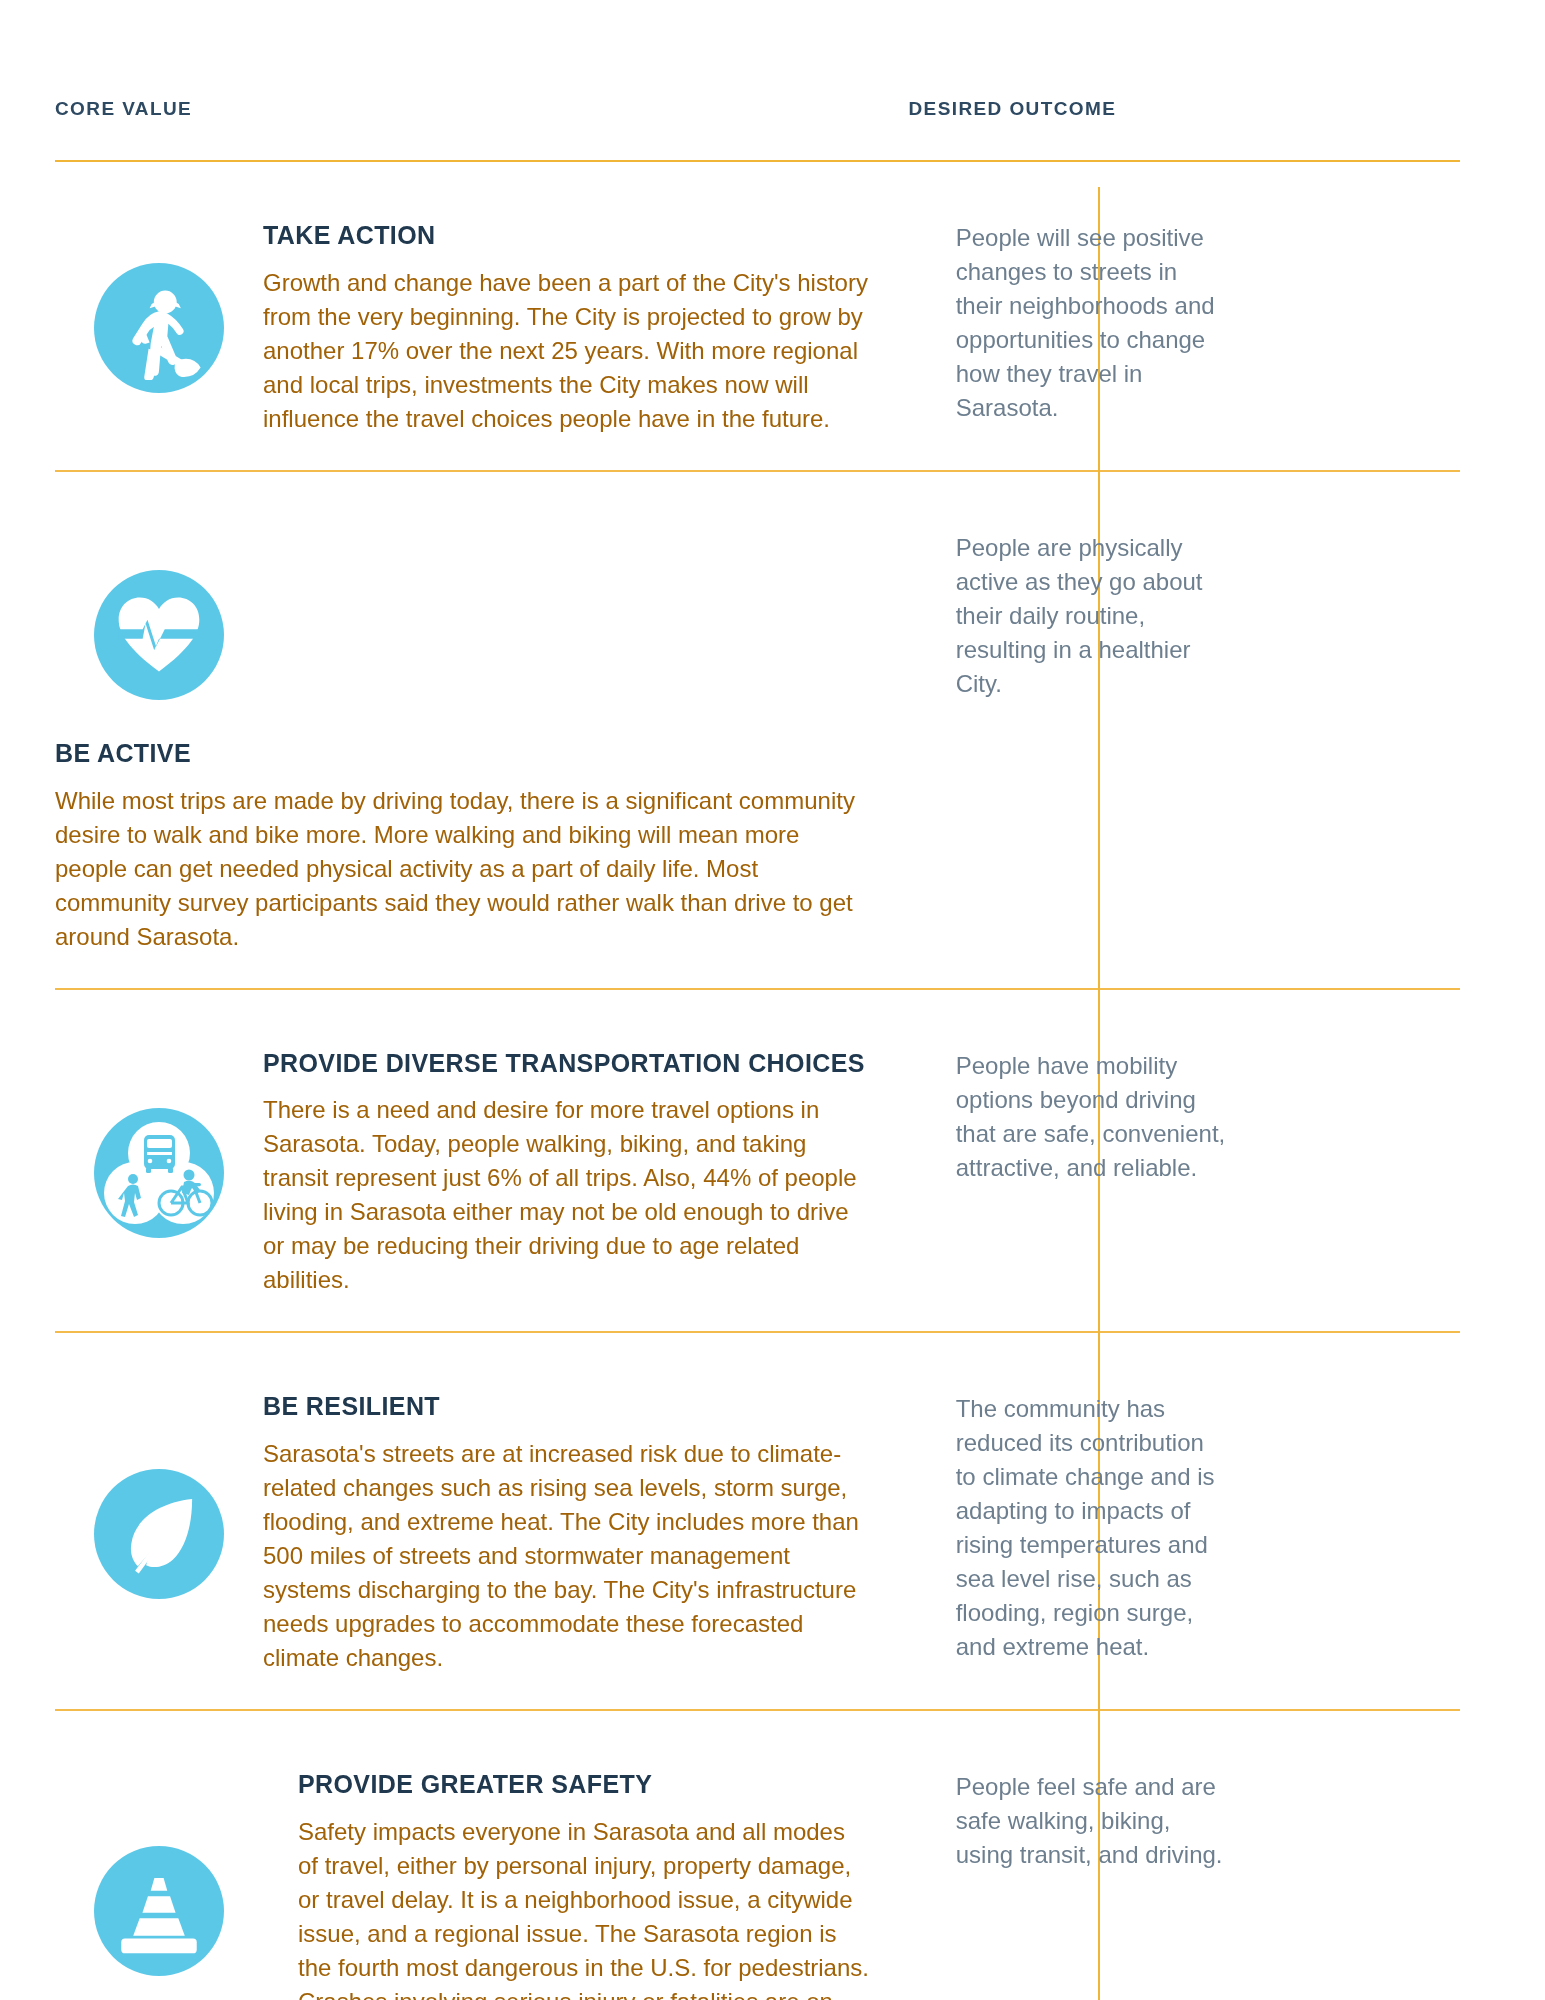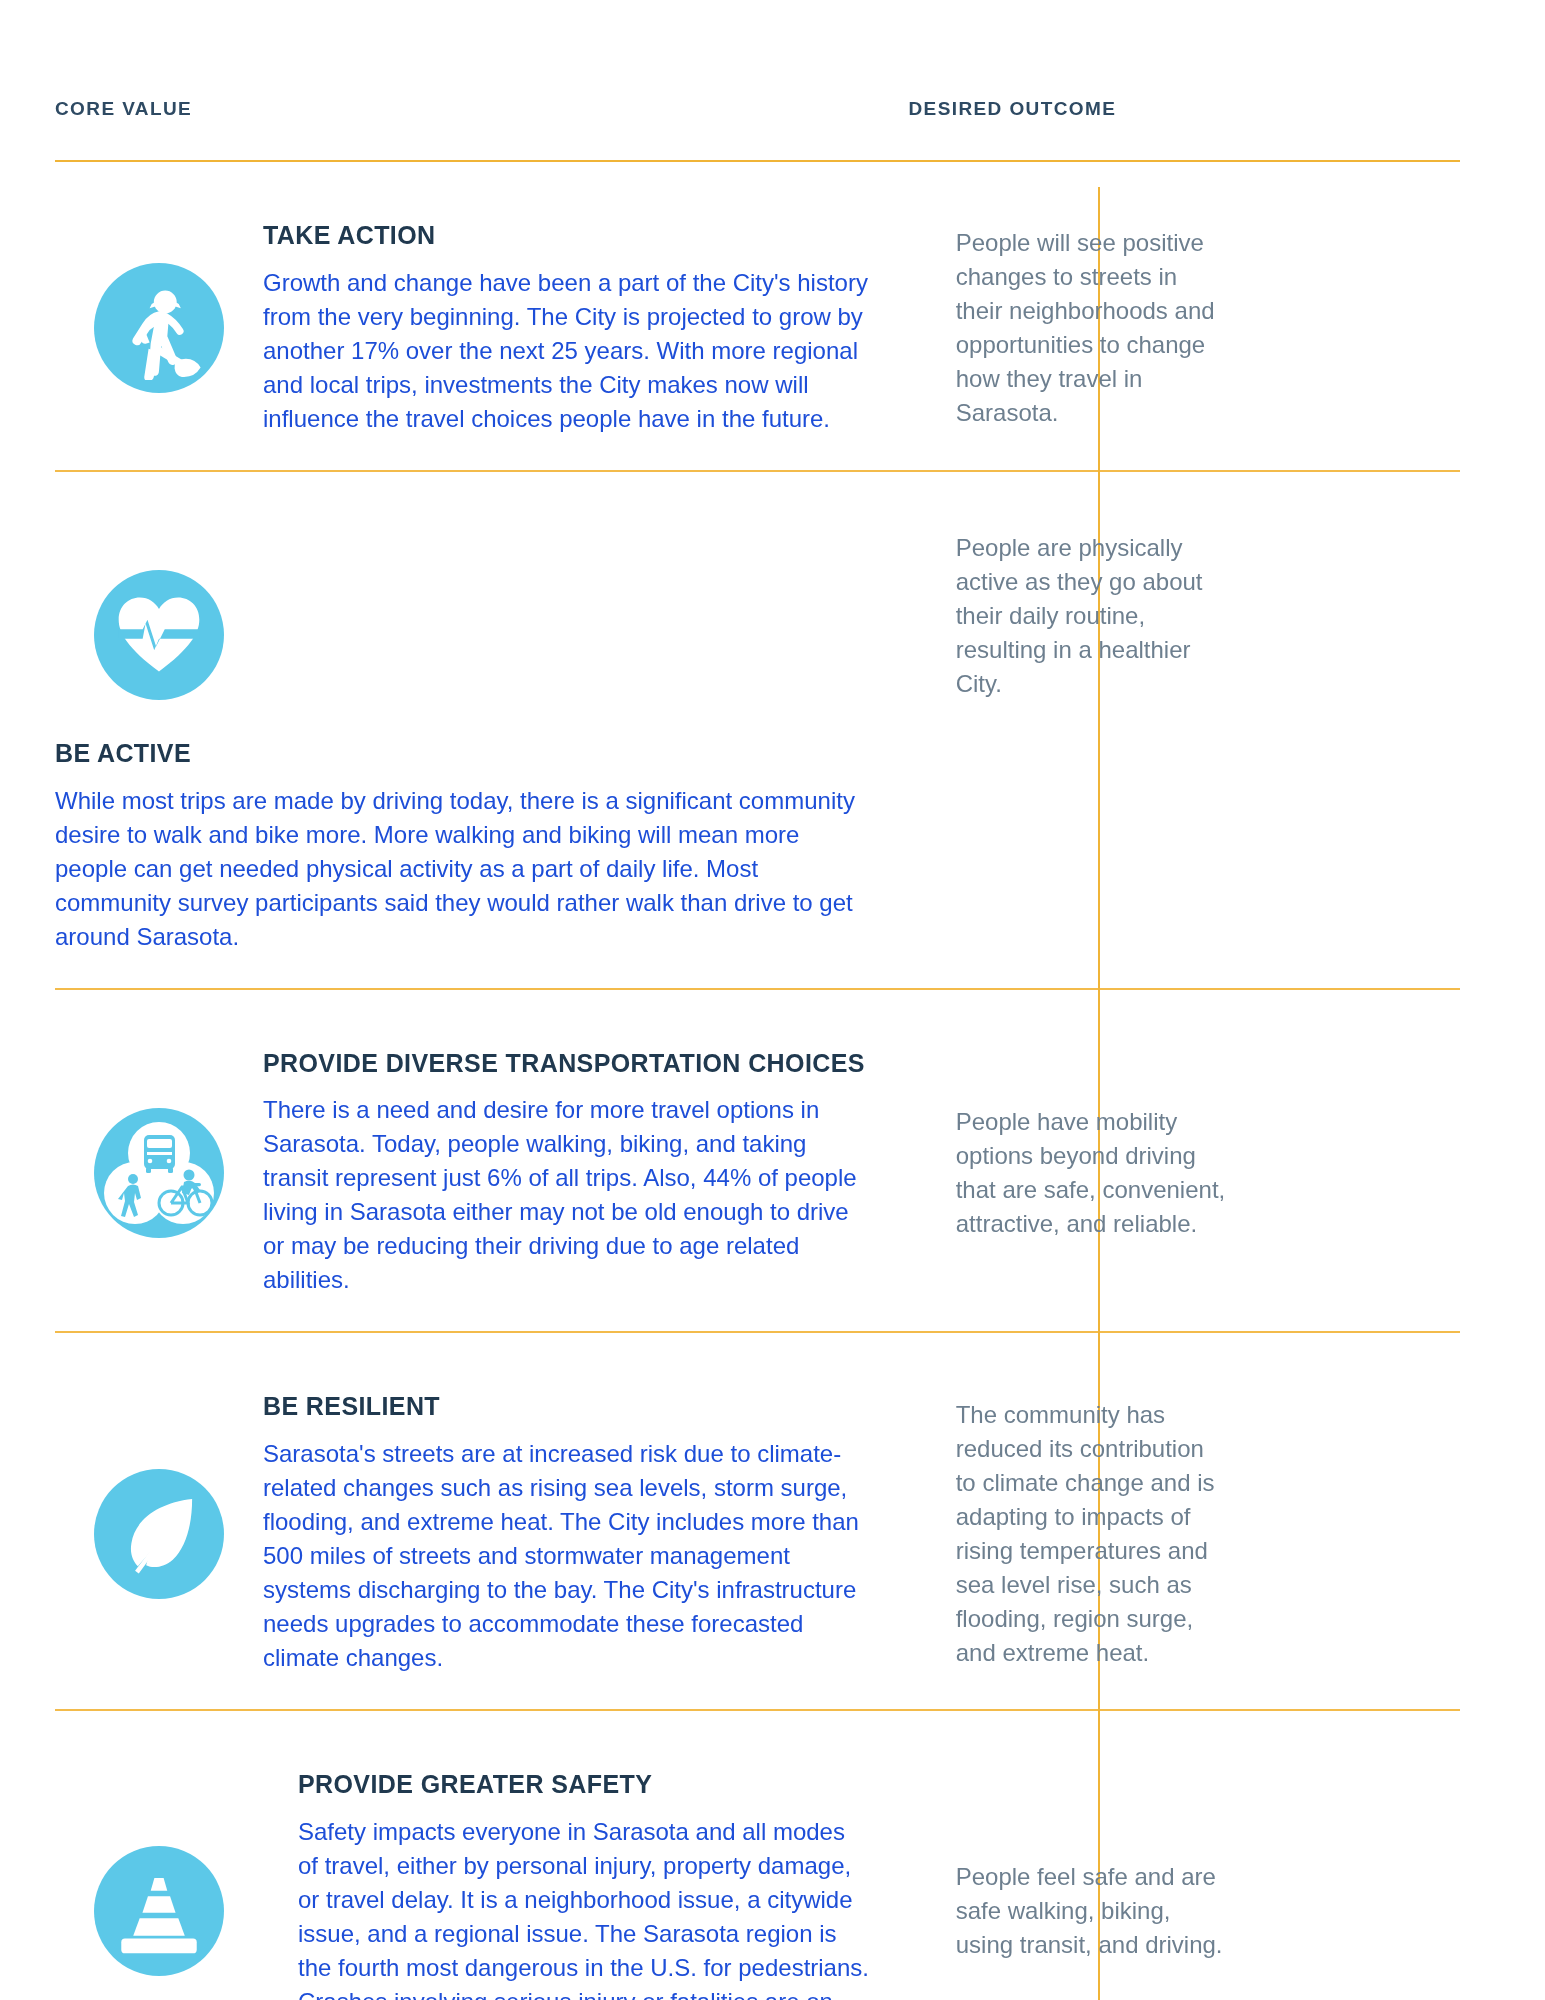--- a/index.html
+++ b/index.html
@@ -106,31 +106,30 @@
     color: #20394f;
     margin: 0 0 16px 0;
     line-height: 1.15;
     text-transform: uppercase;
     font-family: "Liberation Sans", sans-serif;
   }
 
   .core-body {
     font-size: 24px;
     line-height: 34px;
-    color: #1d4ed8;
+    color: #a16207;
     margin: 0;
     font-family: "Liberation Sans", sans-serif;
   }
 
   .cell-outcome {
     width: 362px;
     box-sizing: border-box;
     padding: 34px 10px 34px 26px;
     display: flex;
-    align-items: center;
   }
 
   .outcome-body {
     font-size: 24px;
     line-height: 34px;
     color: #6d7f8f;
     margin: 0;
     font-family: "Liberation Sans", sans-serif;
   }
 

